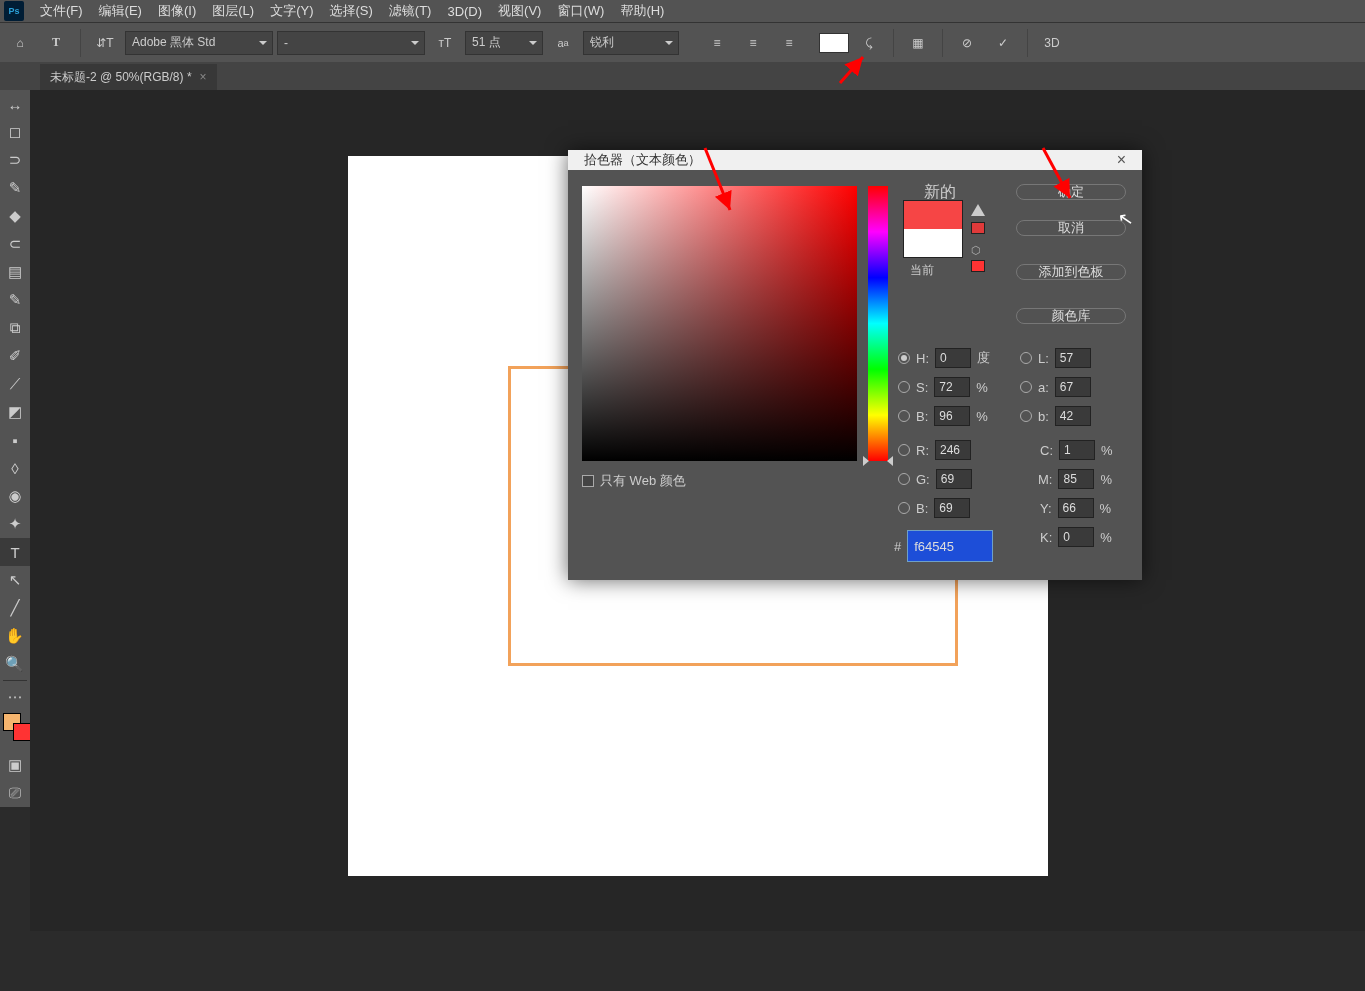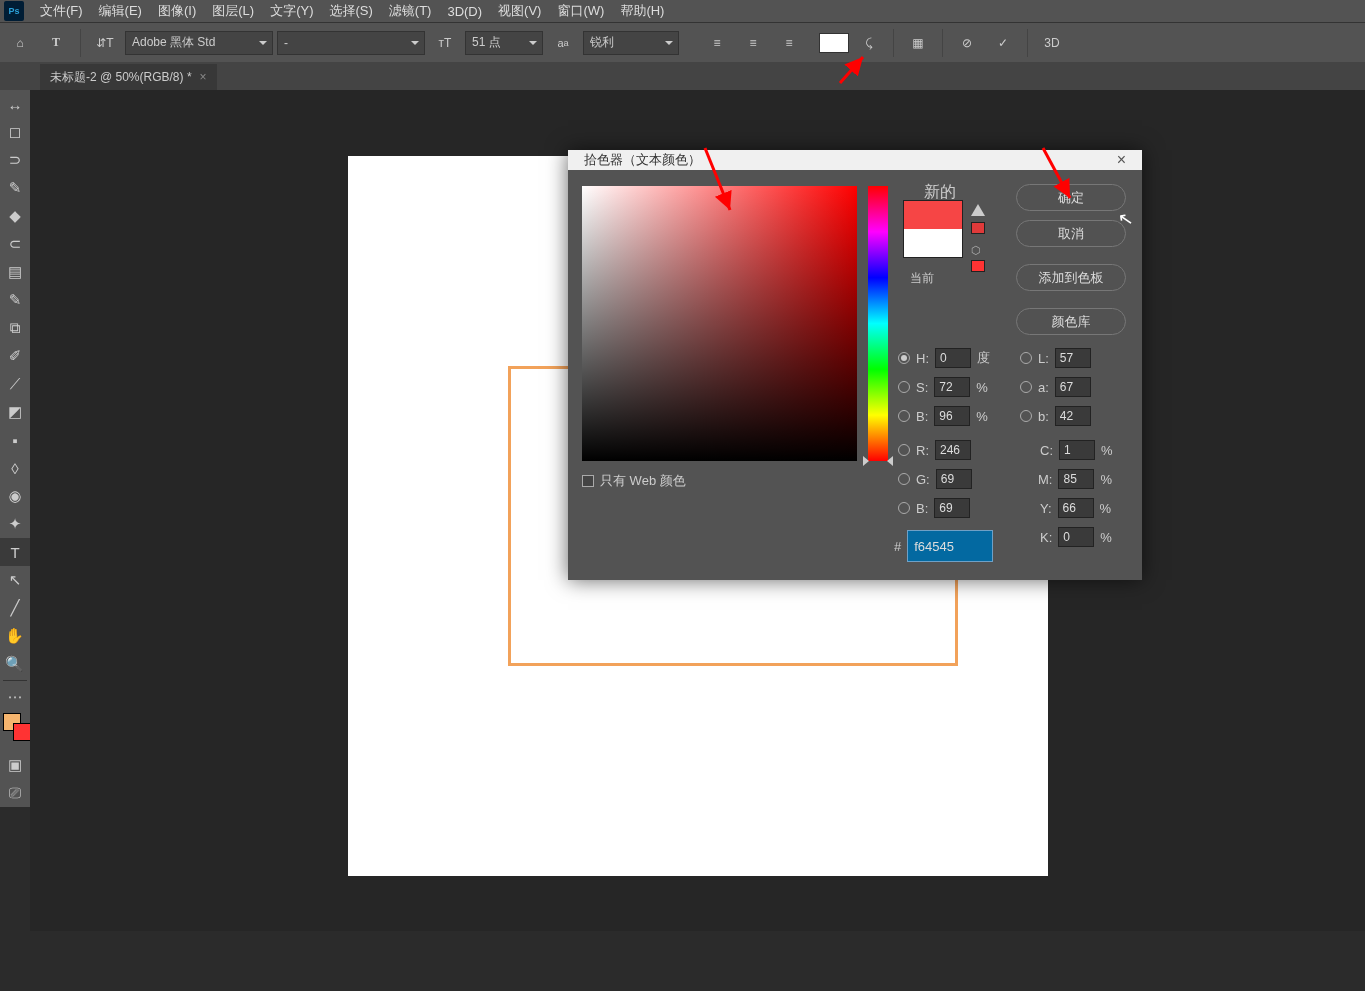--- a/index.html
+++ b/index.html
@@ -45,37 +45,37 @@
 .color-field { position: absolute; left: 14px; top: 16px; width: 275px; height: 275px; background: #000; }
 .color-field .grad-h { position: absolute; inset: 0; background: linear-gradient(to right, #fff, #ff0000); }
 .color-field .grad-v { position: absolute; inset: 0; background: linear-gradient(to bottom, rgba(0,0,0,0), #000); }
 .hue-bar { position: absolute; left: 300px; top: 16px; width: 20px; height: 275px; background: linear-gradient(to bottom,#f00,#f0f,#00f,#0ff,#0f0,#ff0,#f00); }
 .hue-ptr { position: absolute; left: 295px; top: 286px; width: 0; height: 0; border-top:5px solid transparent; border-bottom:5px solid transparent; border-left:6px solid #ccc;}
 .hue-ptr.r { left: 319px; border-left:none; border-right:6px solid #ccc;}
 .swatch-compare { position: absolute; left: 335px; top: 30px; width: 60px; height: 58px; border: 1px solid #222; }
 .swatch-compare .new { height: 50%; background: #f64545; }
 .swatch-compare .cur { height: 50%; background: #fff; }
 .lbl-new { position: absolute; left: 324px; top: 12px; font-size: 16px; margin-left: 32px; }
-.lbl-cur { position: absolute; left: 342px; top: 100px; font-size: 12px; }
+.lbl-cur { position: absolute; left: 342px; top: 92px; font-size: 12px; }
 .warn-tri { position: absolute; left: 403px; top: 34px; width: 0; height: 0; border-left:7px solid transparent; border-right:7px solid transparent; border-bottom:12px solid #ccc; }
 .warn-sw { position: absolute; left: 403px; top: 52px; width: 14px; height: 12px; background: #e03a3a; border:1px solid #222; }
 .cube-ico { position: absolute; left: 403px; top: 74px; width: 14px; height: 12px; color:#aaa; font-size:11px; }
 .cube-sw { position: absolute; left: 403px; top: 90px; width: 14px; height: 12px; background: #f33; border:1px solid #222;}
 
-.btn { position: absolute; width: 110px; height: 27px; border: 1px solid #777; border-radius: 14px; display: flex; align-items: center; justify-content: center; color: #ddd; cursor: pointer; font-size: 13px; background: #525252; }
+.btn { position: absolute; width: 110px; height: 16px; border: 1px solid #777; border-radius: 14px; display: flex; align-items: center; justify-content: center; color: #ddd; cursor: pointer; font-size: 13px; background: #525252; }
 .btn.ok { left: 448px; top: 14px; }
 .btn.cancel { left: 448px; top: 50px; }
 .btn.add { left: 448px; top: 94px; }
 .btn.lib { left: 448px; top: 138px; }
 
 .field-row { position: absolute; display: flex; align-items: center; gap: 6px; font-size: 13px; }
 .radio { width: 12px; height: 12px; border: 1px solid #aaa; border-radius: 50%; display: inline-block; position: relative; }
 .radio.checked::after { content:""; position:absolute; inset:2px; background:#ccc; border-radius:50%; }
 .numin { width: 36px; height: 20px; background: #3a3a3a; border: 1px solid #222; color: #ddd; text-align: left; padding: 0 4px; font-size: 12px; }
-.hexin { width: 86px; height: 22px; background: #0369a1; border: 1px solid #6fa0c6; color: #ddd; padding: 15px 6px; font-size: 13px; }
+.hexin { width: 86px; height: 22px; background: #1d4ed8; border: 1px solid #6fa0c6; color: #ddd; padding: 15px 6px; font-size: 13px; }
 .unit { color: #ccc; }
 
 .web-only { position: absolute; left: 14px; top: 302px; display: flex; align-items: center; gap: 6px; font-size: 13px; }
 .checkbox { width: 12px; height: 12px; border: 1px solid #aaa; background: #444; }
 
 
 .arrow { position: absolute; pointer-events: none; }
 .arrow svg { overflow: visible; }
 
 .cursor { position: absolute; left: 1118px; top: 208px; font-size: 18px; color: #fff; transform: rotate(-10deg); pointer-events:none;}

